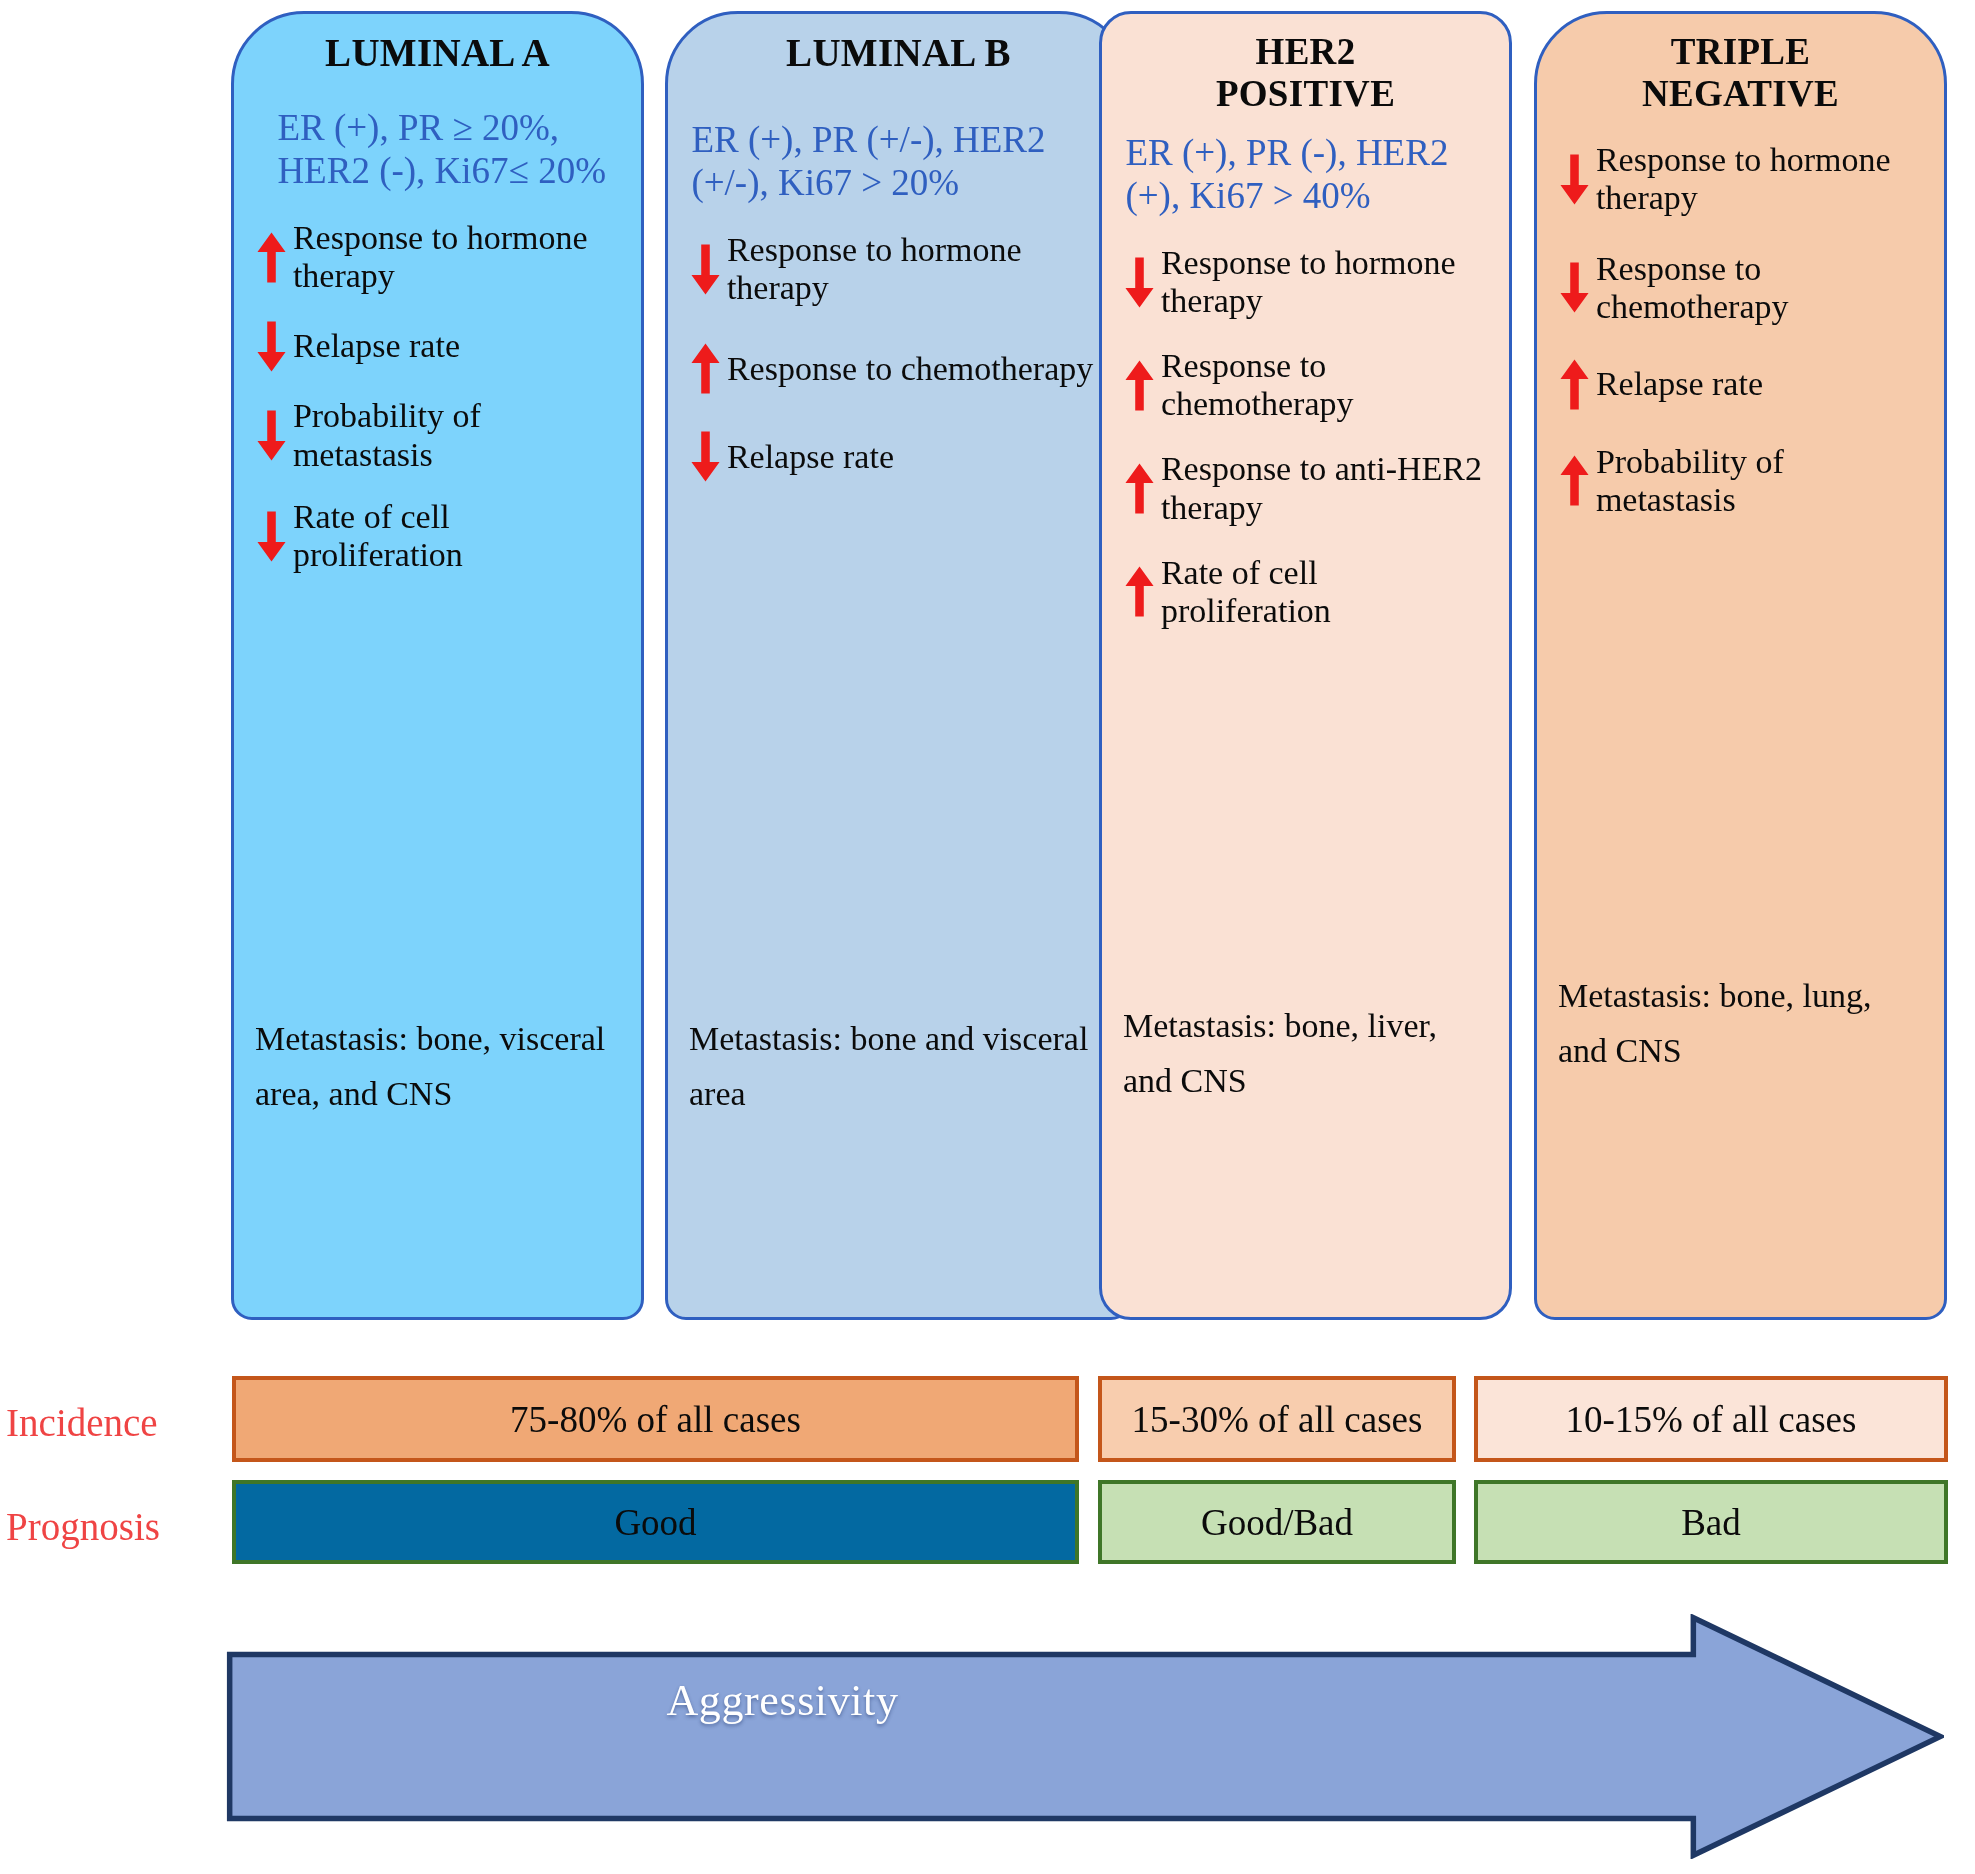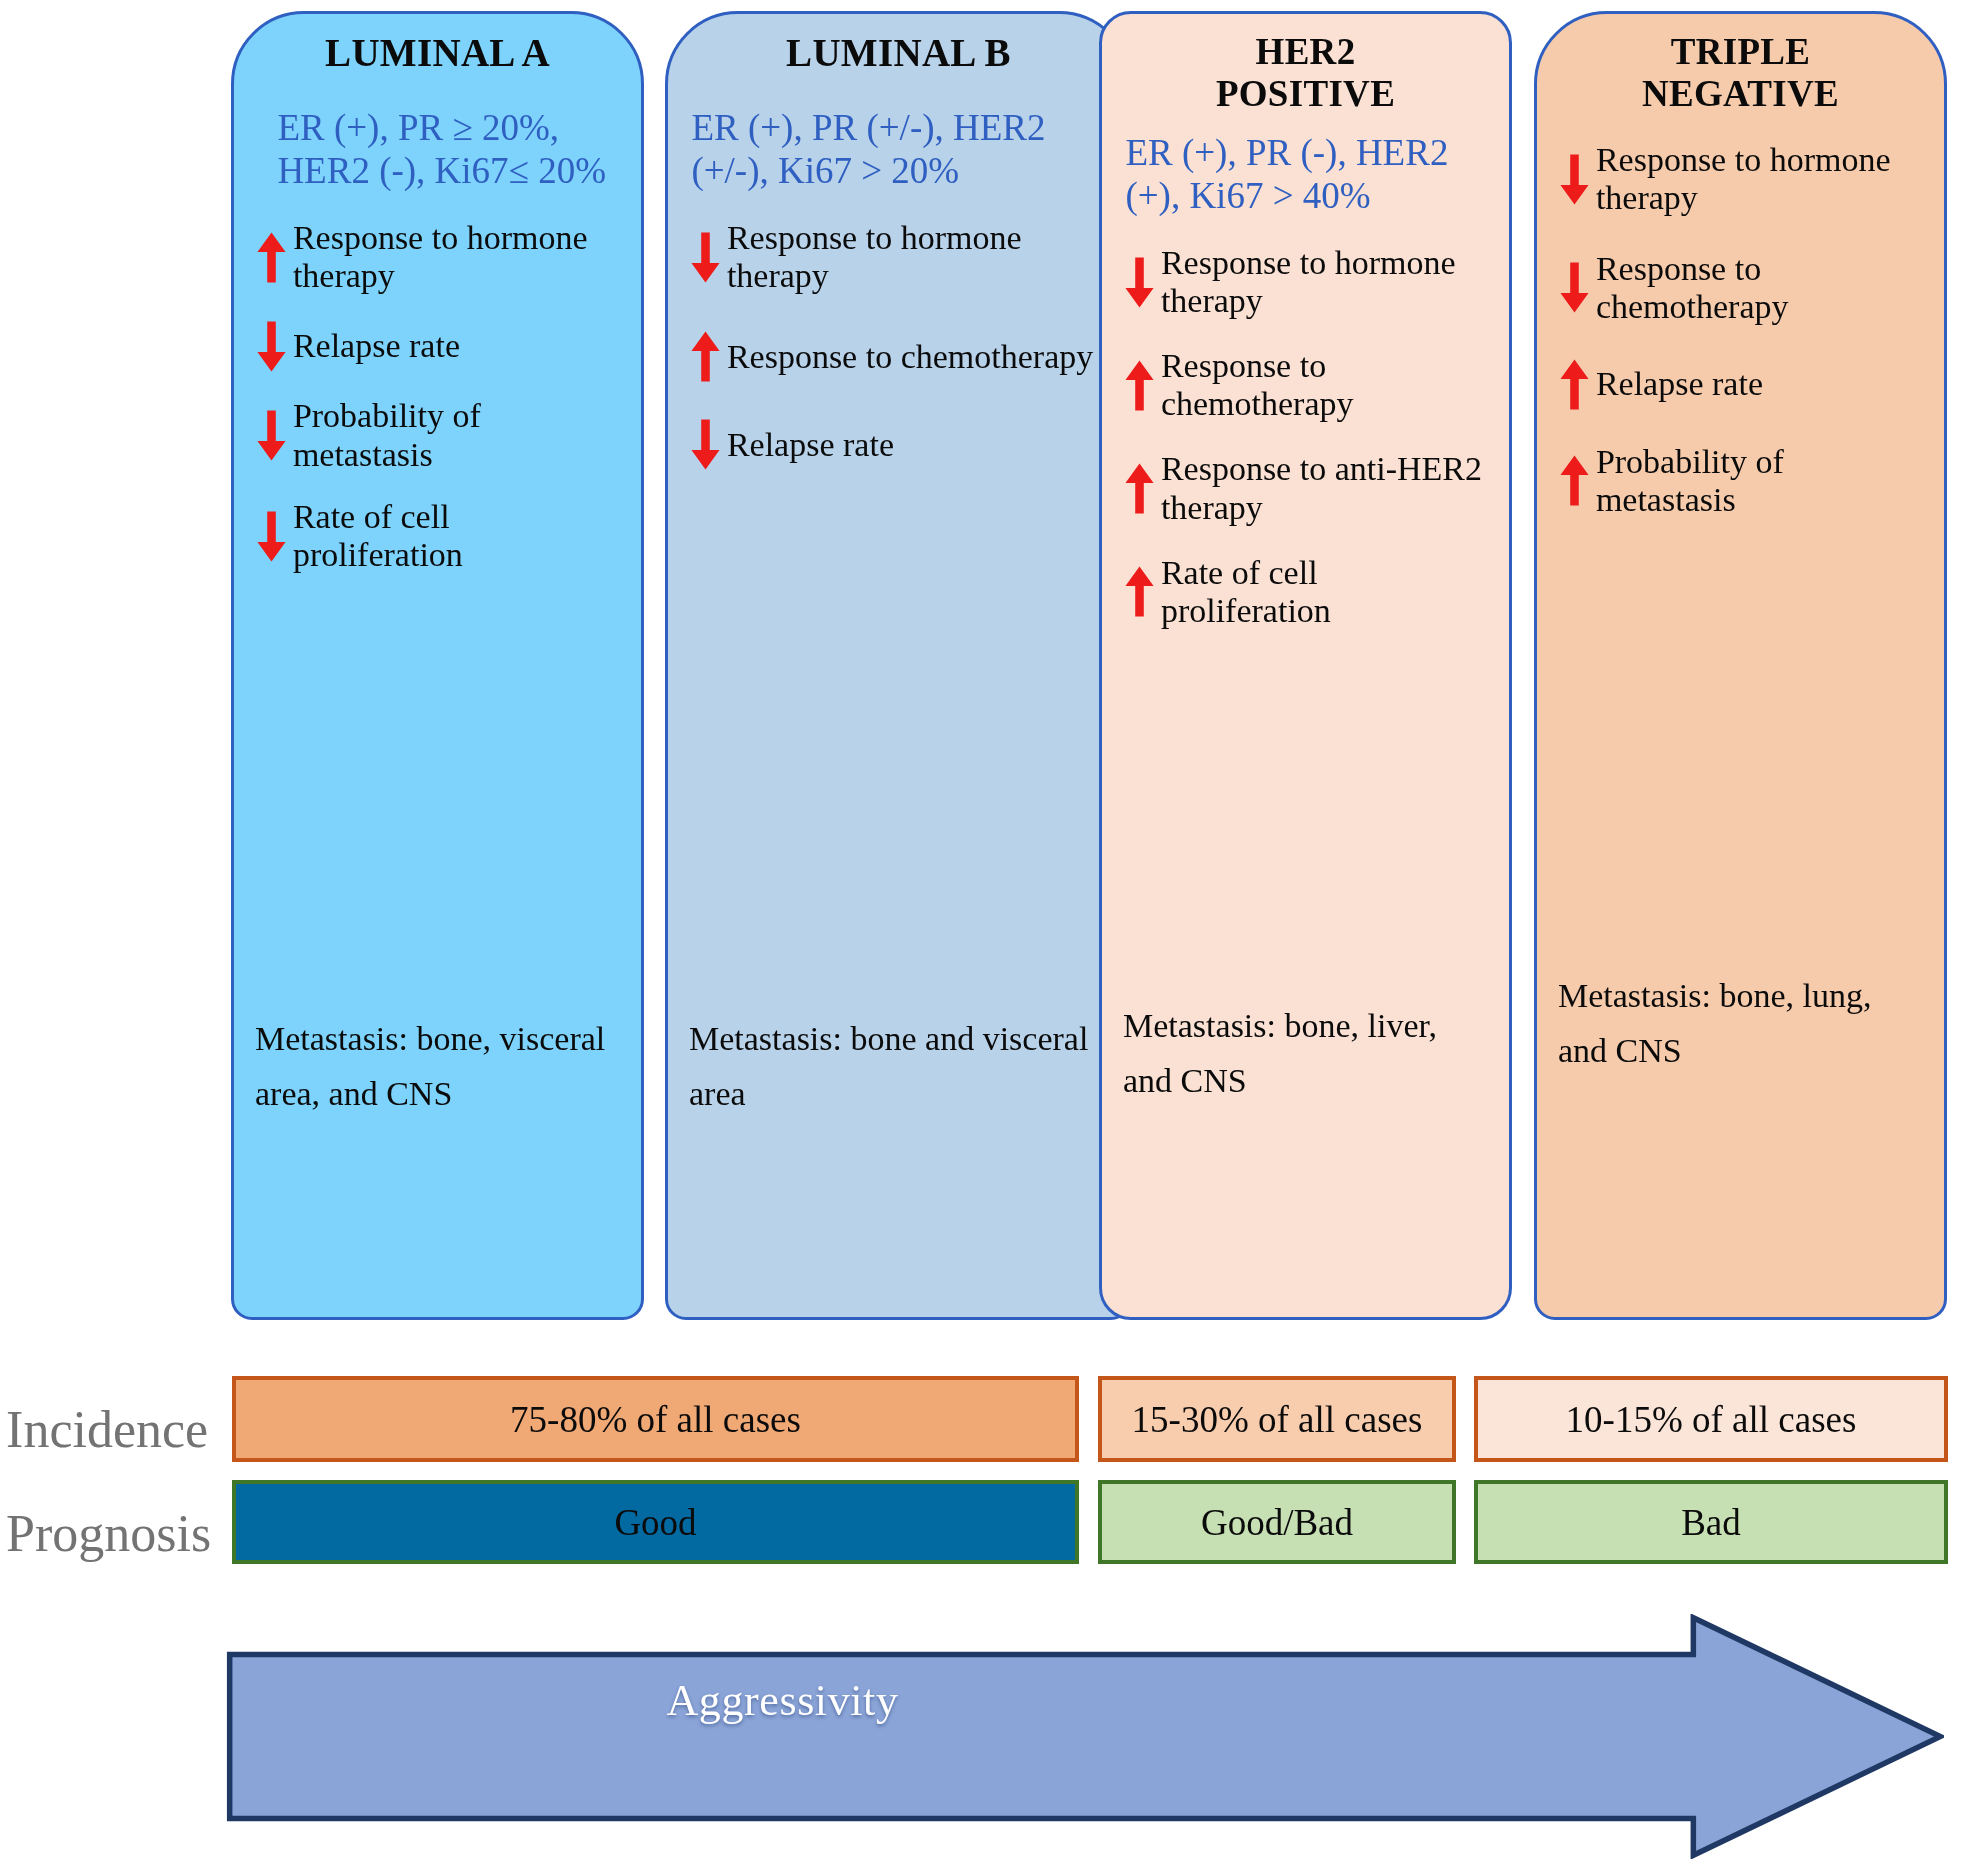--- a/index.html
+++ b/index.html
@@ -28,21 +28,21 @@
     color:#0b0b0b;letter-spacing:0.3px;margin:0 0 6.1px 0;
     white-space:pre-line;
   }
   .card.c3 .card-title,.card.c4 .card-title{font-size:37px;}
 
   .biomarkers{
     color:#2f5fc0;font-size:37px;line-height:1.16;margin:23px 0 0 0;
     padding:0 2.4px;
   }
   .card.c1 .biomarkers{margin-top:32px;margin-left:20px;}
-  .card.c2 .biomarkers{margin-top:32px;}
+  .card.c2 .biomarkers{margin-top:44px;}
   .card.c3 .biomarkers{margin-top:17px;}
   .card.c4 .biomarkers{margin-top:17px;}
 
   
   .features{margin:26px 0 0 0;padding:0;list-style:none;}
   .feature{display:flex;align-items:center;margin:0 0 24.5px 0;}
   .card.c2 .feature{margin-bottom:35px;}
   .card.c3 .feature{margin-bottom:27px;}
   .card.c4 .feature{margin-bottom:32px;}
 
@@ -56,21 +56,21 @@
     position:absolute;left:21px;right:21px;
     font-size:34px;line-height:1.62;color:#0b0b0b;
   }
   .card.c1 .metastasis{top:997px;}
   .card.c2 .metastasis{top:997px;}
   .card.c3 .metastasis{top:984px;}
   .card.c4 .metastasis{top:954px;}
 
   
   .row-label{
-    position:absolute;font-size:52px;color:#737373;
+    position:absolute;font-size:39px;color:#ef4444;
   }
   #label-incidence{left:6.1px;top:1400px;}
   #label-prognosis{left:6.1px;top:1504px;}
 
   .bar{
     position:absolute;box-sizing:border-box;
     display:flex;align-items:center;justify-content:center;
     font-size:37px;color:#0b0b0b;
   }
   .bar.incidence{top:1376px;height:86px;border:4.3px solid #c4561a;}

